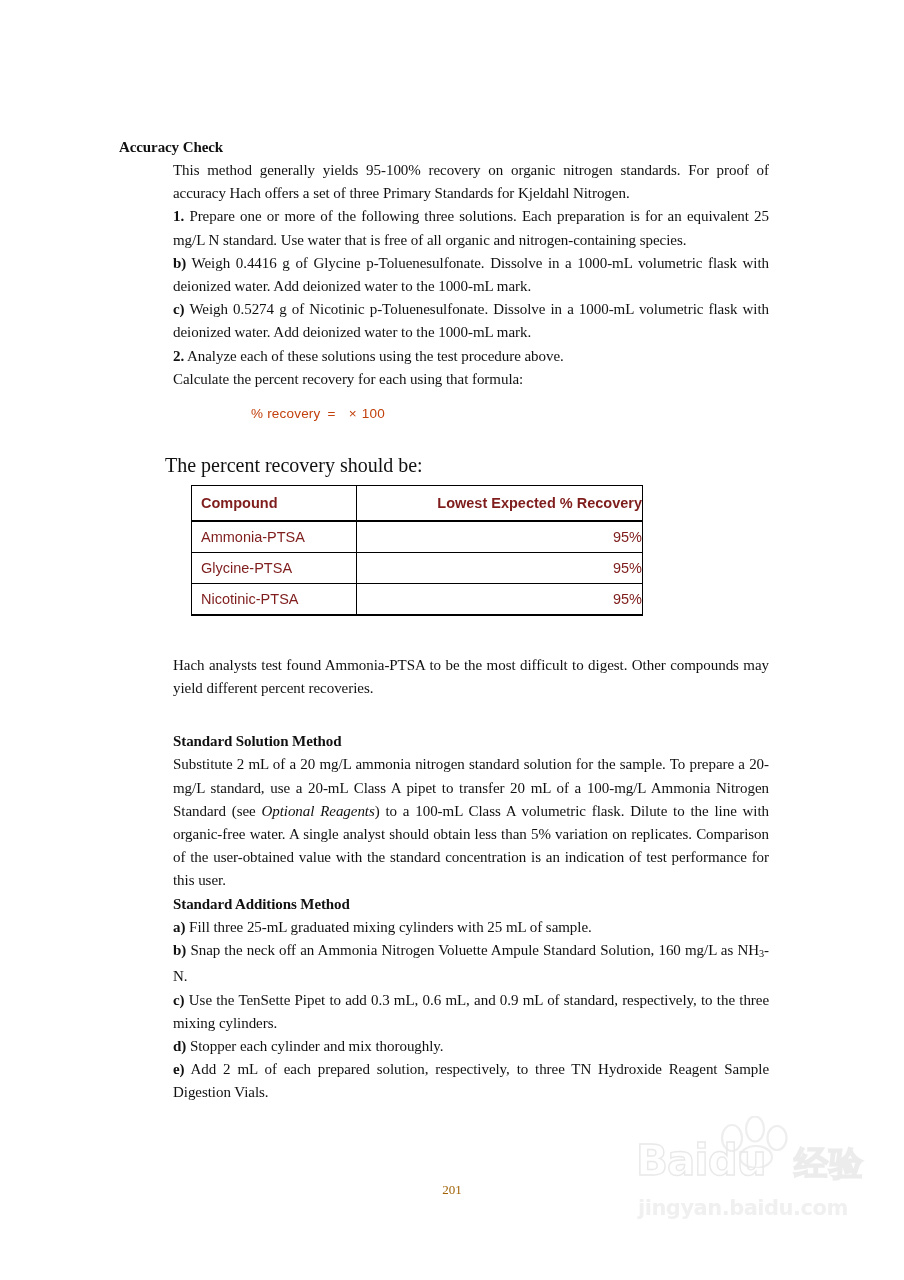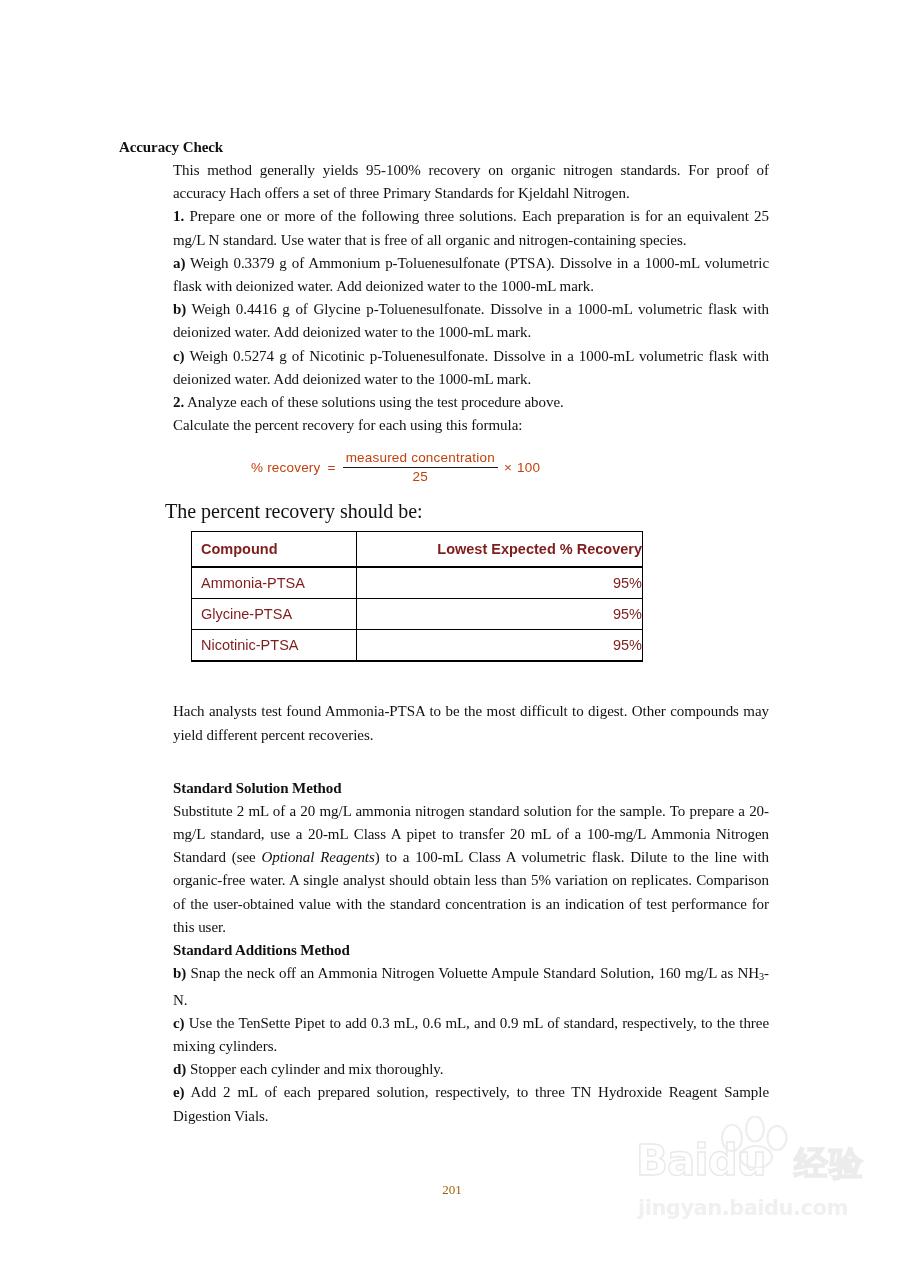--- a/index.html
+++ b/index.html
@@ -185,40 +185,34 @@
   <div class="content">
 
     <div class="heading flush">Accuracy Check</div>
 
     <div class="block">
 
       <p class="para">This method generally yields 95-100% recovery on organic nitrogen standards. For proof of accuracy Hach offers a set of three Primary Standards for Kjeldahl Nitrogen.</p>
 
       <p class="para"><span class="b">1.</span><span> Prepare one or more of the following three solutions. Each preparation is for an equivalent 25 mg/L N standard. Use water that is free of all organic and nitrogen-containing species.</span></p>
 
-      <p class="para"><span class="b">a)</span><span> Weigh 0.3379 g of Ammonium p-Toluenesulfonate (PTSA). Dissolve in a 1000-mL volumetric flask with deionized water. Add deionized water to the 1000-mL mark.</span></p>
 
       <p class="para"><span class="b">b)</span><span> Weigh 0.4416 g of Glycine p-Toluenesulfonate. Dissolve in a 1000-mL volumetric flask with deionized water. Add deionized water to the 1000-mL mark.</span></p>
 
       <p class="para"><span class="b">c)</span><span> Weigh 0.5274 g of Nicotinic p-Toluenesulfonate. Dissolve in a 1000-mL volumetric flask with deionized water. Add deionized water to the 1000-mL mark.</span></p>
 
       <p class="para nojustify"><span class="b">2.</span><span> Analyze each of these solutions using the test procedure above.</span></p>
 
-      <p class="para nojustify">Calculate the percent recovery for each using this formula:</p>
+      <p class="para nojustify">Calculate the percent recovery for each using that formula:</p>
     </div>
 
     <div class="formula-wrap">
       <span class="formula">
         <span class="lhs">% recovery</span>
         <span class="eq">=</span>
-        <span class="frac">
-          <span class="num">measured concentration</span>
-          <span class="bar"></span>
-          <span class="den">25</span>
-        </span>
         <span class="times">×</span>
         <span>100</span>
       </span>
     </div>
 
     <div class="tbl-lead">The percent recovery should be:</div>
 
     <div class="tbl-wrap">
       <table class="recovery">
         <thead>
@@ -252,20 +246,21 @@
 
     <div class="sp-30"></div>
 
     <div class="block">
       <div class="heading">Standard Solution Method</div>
 
       <p class="para"><span>Substitute 2 mL of a 20 mg/L ammonia nitrogen standard solution for the sample. To prepare a 20-mg/L standard, use a 20-mL Class A pipet to transfer 20 mL of a 100-mg/L Ammonia Nitrogen Standard (see </span><span class="it">Optional Reagents</span><span>) to a 100-mL Class A volumetric flask. Dilute to the line with organic-free water. A single analyst should obtain less than 5% variation on replicates. Comparison of the user-obtained value with the standard concentration is an indication of test performance for this user.</span></p>
 
       <div class="heading">Standard Additions Method</div>
 
+      <p class="para nojustify"><span class="b">a)</span><span> Fill three 25-mL graduated mixing cylinders with 25 mL of sample.</span></p>
 
       <p class="para"><span class="b">b)</span><span> Snap the neck off an Ammonia Nitrogen Voluette Ampule Standard Solution, 160 mg/L as NH</span><sub>3</sub><span>-N.</span></p>
 
       <p class="para"><span class="b">c)</span><span> Use the TenSette Pipet to add 0.3 mL, 0.6 mL, and 0.9 mL of standard, respectively, to the three mixing cylinders.</span></p>
 
       <p class="para nojustify"><span class="b">d)</span><span> Stopper each cylinder and mix thoroughly.</span></p>
 
       <p class="para"><span class="b">e)</span><span> Add 2 mL of each prepared solution, respectively, to three TN Hydroxide Reagent Sample Digestion Vials.</span></p>
     </div>
 

